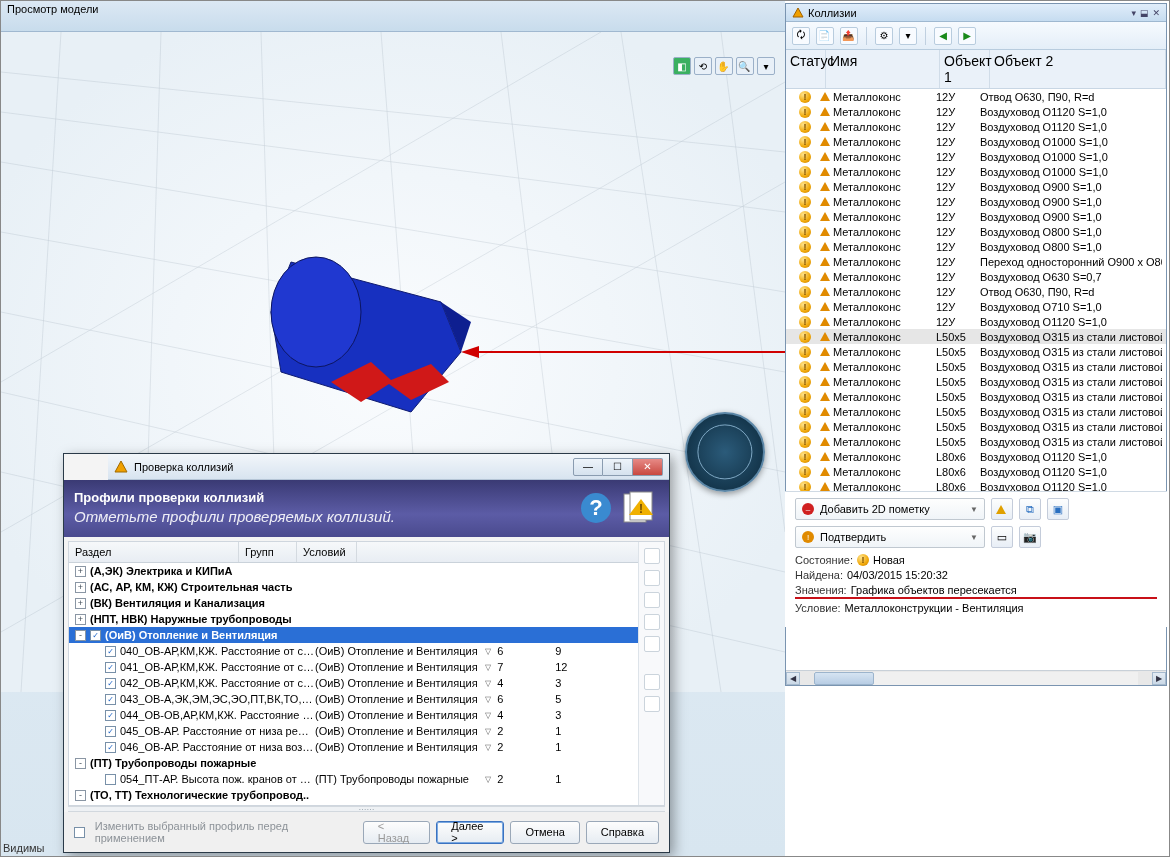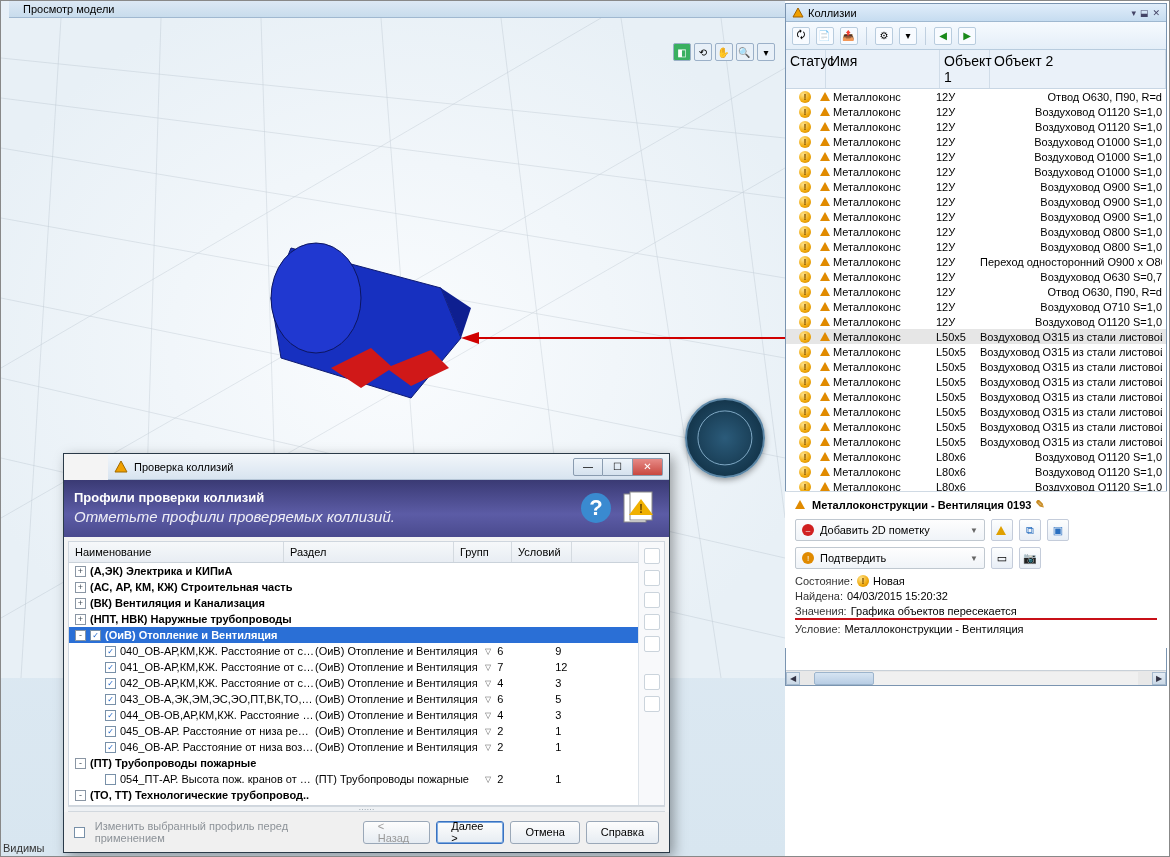--- a/index.html
+++ b/index.html
@@ -1,20 +1,20 @@
 <!DOCTYPE html>
 <html><head>
 <meta charset="utf-8">
 <style>
 * { box-sizing: border-box; margin: 0; padding: 0; }
 body { font-family: Tahoma, Arial, sans-serif; font-size: 11px; background: #fff; width: 1170px; height: 857px; position: relative; overflow: hidden; border: 1px solid #888; }
 
 
 .viewport-panel { position: absolute; left: 0; top: 0; width: 784px; height: 855px; background: linear-gradient(180deg, #e8f0f8 0%, #d8e6f0 100%); }
-.viewport-header { height: 17px; background: linear-gradient(#dce8f4, #c8dcec); border-bottom: 1px solid #a0b8d0; padding: 2px 14px; font-size: 11px; color: #000; margin-left: 8px; }
+.viewport-header { height: 31px; background: linear-gradient(#dce8f4, #c8dcec); border-bottom: 1px solid #a0b8d0; padding: 2px 6px; font-size: 11px; color: #000; }
 .viewport-canvas { position: relative; width: 100%; height: 660px; background: radial-gradient(ellipse at center, #fafcfe 0%, #e8f0f6 80%); overflow: hidden; }
 .wireframe { position: absolute; inset: 0; opacity: 0.35; }
 .wireframe line { stroke: #7a8a9a; stroke-width: 0.5; }
 .blue-cyl { position: absolute; left: 260px; top: 210px; width: 230px; height: 180px; }
 .red-arrow { position: absolute; left: 460px; top: 310px; width: 340px; height: 20px; }
 .viewport-toolbar { position: absolute; right: 10px; top: 25px; display: flex; gap: 3px; }
 .vt-btn { width: 18px; height: 18px; background: #e8f0f8; border: 1px solid #9bb0c8; border-radius: 2px; display:flex; align-items:center; justify-content:center; font-size:10px; }
 .compass { position: absolute; right: 20px; bottom: 200px; width: 80px; height: 80px; border-radius: 50%; background: radial-gradient(circle, #2b5b7a 0%, #0d2a3d 95%); border: 2px solid #5b86a6; box-shadow: 0 2px 6px rgba(0,0,0,.4); }
 .compass::before { content:""; position:absolute; left:50%; top:50%; width:70%; height:70%; transform:translate(-50%,-50%); border:1px solid #7fa8c4; border-radius:50%; }
 .status-strip { position:absolute; left:2px; bottom:2px; font-size:11px; color:#333; }
@@ -30,21 +30,21 @@
 .tb-ico { width:18px; height:18px; border:1px solid #b8ccde; border-radius:2px; background:#f8fbff; display:flex; align-items:center; justify-content:center; font-size:10px; }
 .tb-sep { width:1px; height:18px; background:#c0d0e0; margin:0 2px; }
 .ct-head { display:flex; background:#eaf1f9; border-bottom:1px solid #c8d6e4; font-size:14px; }
 .ct-head div { padding:3px 4px; border-right:1px solid #d0dce8; }
 .ct-body { flex:1; overflow-y:hidden; position:relative; }
 .ct-row { display:flex; align-items:center; height:15px; padding:0 4px; font-size:11px; white-space:nowrap; }
 .ct-row.selected { background:#e6e6e6; }
 .cc-status { width:30px; display:flex; justify-content:center; }
 .cc-name { width:116px; overflow:hidden; text-overflow:clip; }
 .cc-o1 { width:44px; overflow:hidden; }
-.cc-o2 { flex:1; overflow:hidden;text-align:right; }
+.cc-o2 { flex:1; overflow:hidden; }
 .warn-circ { width:12px; height:12px; border-radius:50%; background: radial-gradient(circle at 35% 30%, #ffe38a, #f0a80a 60%, #c47a00); display:flex; align-items:center; justify-content:center; color:#7a4c00; font-size:9px; font-weight:bold; }
 .tri-ico { width:0; height:0; border-left:5px solid transparent; border-right:5px solid transparent; border-bottom:9px solid #e08a00; margin-right:3px; display:inline-block; }
 .hscroll { height:15px; background:#e8e8e8; border-top:1px solid #c8d0d8; display:flex; align-items:center; }
 .hs-track{ flex:1; height:13px; background:#f0f0f0; position:relative; margin:0 14px;}
 .hs-thumb{ position:absolute; left:0; width:60px; height:13px; background:linear-gradient(#d6e4f2,#b8cde4); border:1px solid #9cb4cc; border-radius:2px; }
 .hs-btn{ width:14px; height:13px; background:linear-gradient(#e4ecf4,#cad8e6); border:1px solid #a6bace; display:flex; align-items:center; justify-content:center; font-size:8px; color:#334;}
 
 
 .edit-panel { position:absolute; right:2px; top:490px; width:382px; background:#fff; border-top:1px solid #d0dae4; padding:6px 10px 10px 10px; }
 .edit-hdr { font-size:11px; color:#333; margin-bottom:4px; }
@@ -398,25 +398,20 @@
   <div class="hscroll">
     <div class="hs-btn">◀</div>
     <div class="hs-track">
         <div class="hs-thumb"></div>
       </div>
     <div class="hs-btn">▶</div>
   </div>
 </div>
 
 <div class="edit-panel">
-  <div class="edit-title">
-    <span class="tri-ico"></span>
-    <span>Металлоконструкции - Вентиляция 0193</span>
-    <span style="color:#c88a20;">✎</span>
-  </div>
   <div class="edit-row">
     <div class="combo">
       <span style="width:12px;height:12px;border-radius:50%;background:#d02020;color:#fff;display:inline-flex;align-items:center;justify-content:center;font-size:8px;margin-right:6px;">–</span>
       <span>Добавить 2D пометку</span>
       <span class="dd">▼</span>
     </div>
     <div class="sq-btn">
         <span class="tri-ico" style="border-bottom-color:#e0a000;"></span>
       </div>
     <div class="sq-btn" style="color:#2a6fc0;">⧉</div>
@@ -476,21 +471,20 @@
           <rect x="3" y="3" width="22" height="28" fill="#fff" stroke="#888"></rect>
           <rect x="9" y="1" width="22" height="28" fill="#fff" stroke="#888"></rect>
           <polygon points="20,8 32,24 8,24" fill="#f0b000"></polygon>
           <text x="20" y="22" text-anchor="middle" font-size="12" fill="#704a00" font-weight="bold">!</text>
         </svg>
     </div>
   </div>
   <div class="dlg-body">
     <div class="tree-area">
       <div class="tree-head">
-        <div class="th-name">Наименование</div>
         <div class="th-section">Раздел</div>
         <div class="th-grp">Групп</div>
         <div class="th-cond">Условий</div>
       </div>
       <div class="tree-rows" id="treerows">
           <div class="tr-row">
             <span class="exp">+</span>
             <b>(А,ЭК) Электрика и КИПиА</b>
           </div>
           <div class="tr-row">

